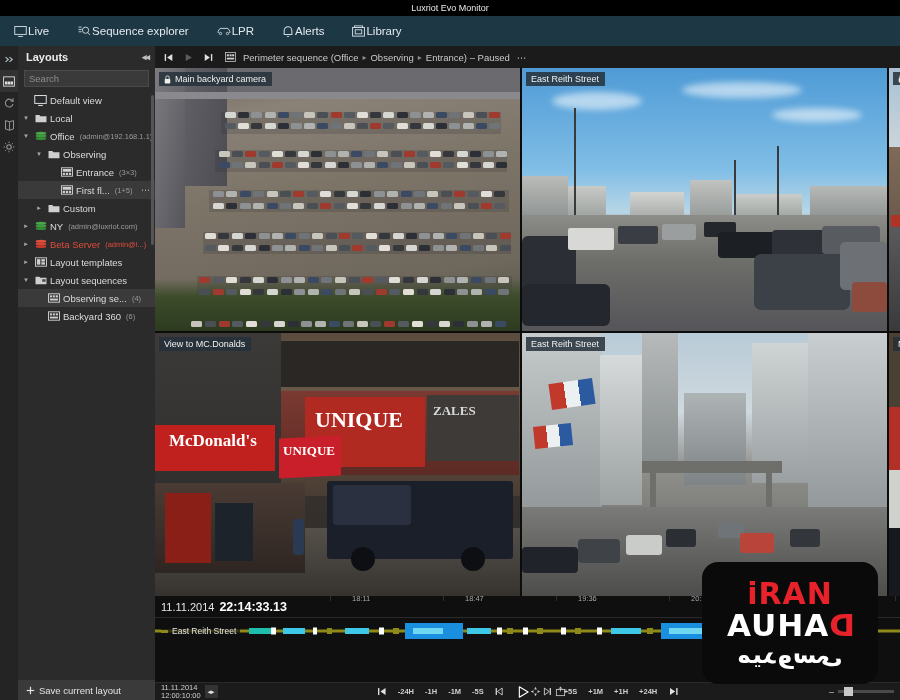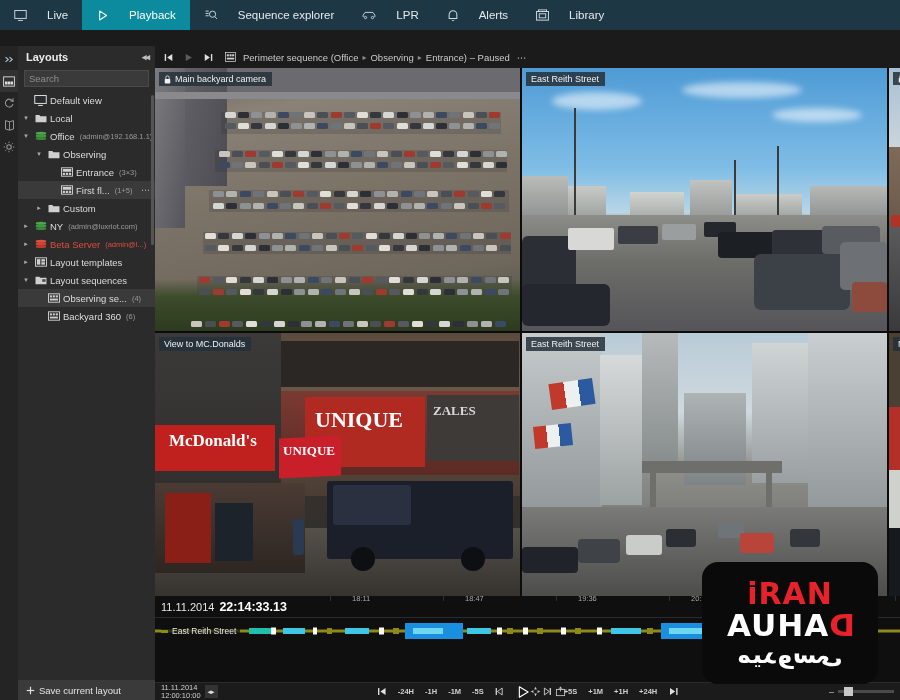--- a/index.html
+++ b/index.html
@@ -16,21 +16,21 @@
   .titlebar {
     height: 16px; background: #000; color: #e8e8e8;
     font-size: 9px; display: flex; align-items: center; justify-content: center;
   }
 
   
   .tabbar {
     height: 30px; background: #1e3744; display: flex; align-items: stretch;
   }
   .tab {
-    display: flex; align-items: center; gap: 20px;
+    display: flex; align-items: center; gap: 1px;
     padding: 0 14px; font-size: 11.5px; color: #e3eaee;
     cursor: default; white-space: nowrap;
   }
   .tab.active { background: #0c8a9e; color: #fff; }
   .tab .ico { display: flex; align-items: center; }
   .tab svg { display: block; }
 
   
   .rail {
     position: absolute; left: 0; top: 46px; width: 18px; bottom: 0;
@@ -277,38 +277,33 @@
     transform: scaleX(-1);
   }
 
   .icon { display: block; }
 </style>
 </head>
 <body>
 
 <div id="app">
 
+  <div class="titlebar">
+    <span>Luxriot Evo Monitor</span>
+  </div>
 
   <div class="tabbar" id="tabbar">
       <div class="tab">
         <span class="ico">
           <svg width="13" height="11" viewBox="0 0 16 14">
             <rect x="0.7" y="0.7" width="14.6" height="10" fill="none" stroke="#cfdbe2" stroke-width="1.2"></rect>
             <line x1="5" y1="13.3" x2="11" y2="13.3" stroke="#cfdbe2" stroke-width="1.2"></line>
           </svg>
         </span>
         <span>Live</span>
-      </div>
-      <div class="tab active">
-        <span class="ico">
-          <svg width="13" height="13" viewBox="0 0 16 16">
-            <path d="M4.5 2.5 L13 8 L4.5 13.5 Z" fill="none" stroke="#ffffff" stroke-width="1.3" stroke-linejoin="round"></path>
-          </svg>
-        </span>
-        <span>Playback</span>
       </div>
       <div class="tab">
         <span class="ico">
           <svg width="14" height="12" viewBox="0 0 18 14">
             <path d="M2 2 h4 M2 5 h4 M2 8 h4" stroke="#cfdbe2" stroke-width="1.2"></path>
             <circle cx="11" cy="6" r="4" fill="none" stroke="#cfdbe2" stroke-width="1.2"></circle>
             <line x1="14" y1="9" x2="16.5" y2="12" stroke="#cfdbe2" stroke-width="1.2"></line>
           </svg>
         </span>
         <span>Sequence explorer</span>

